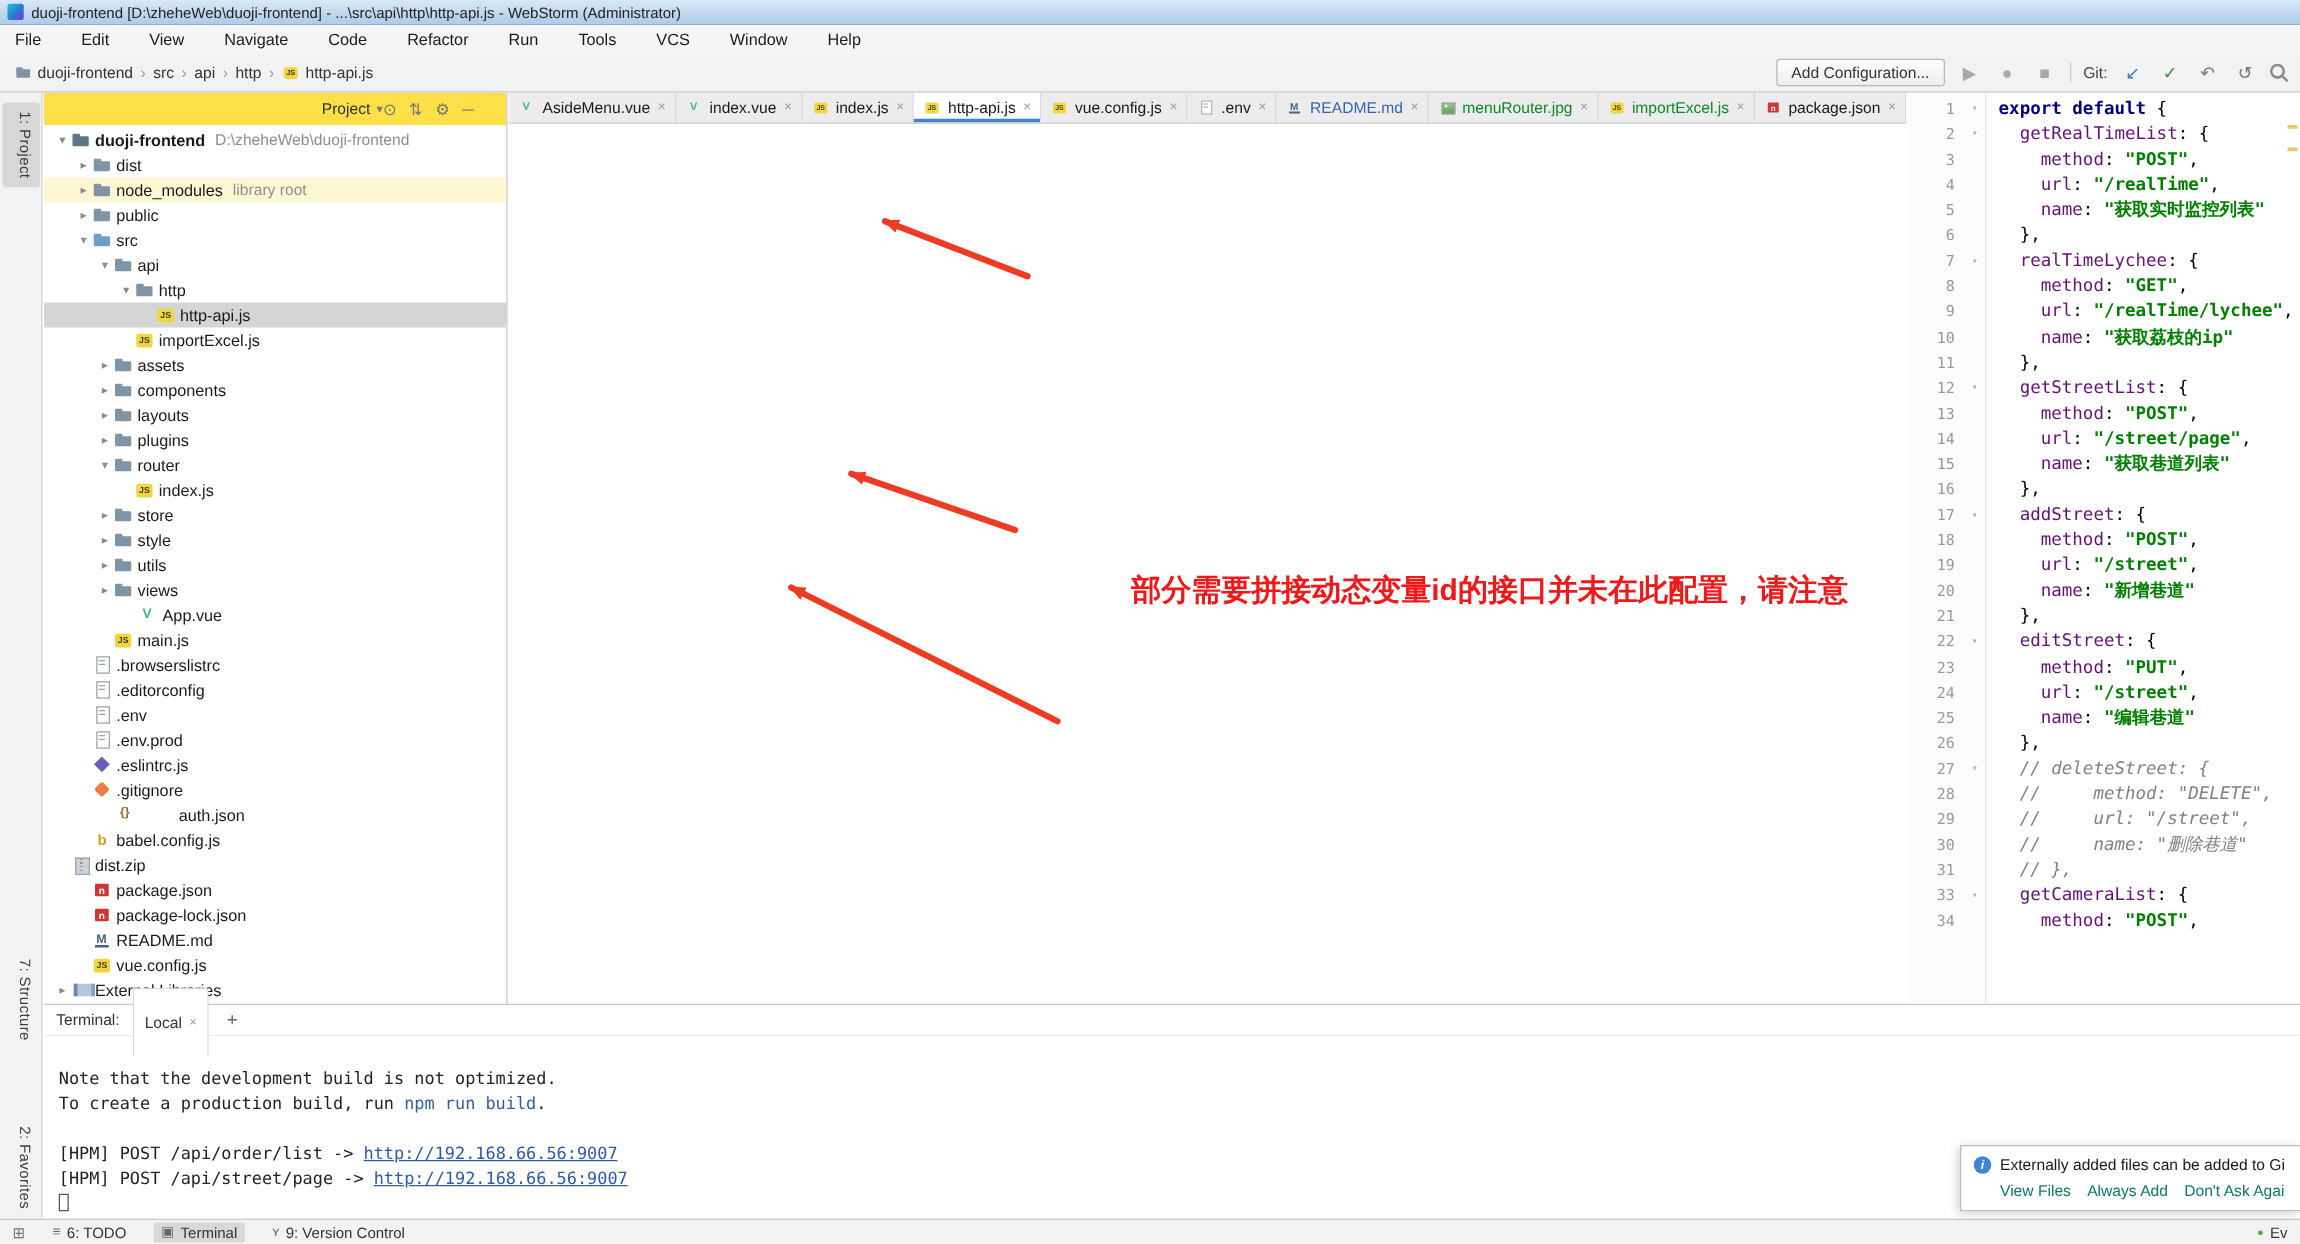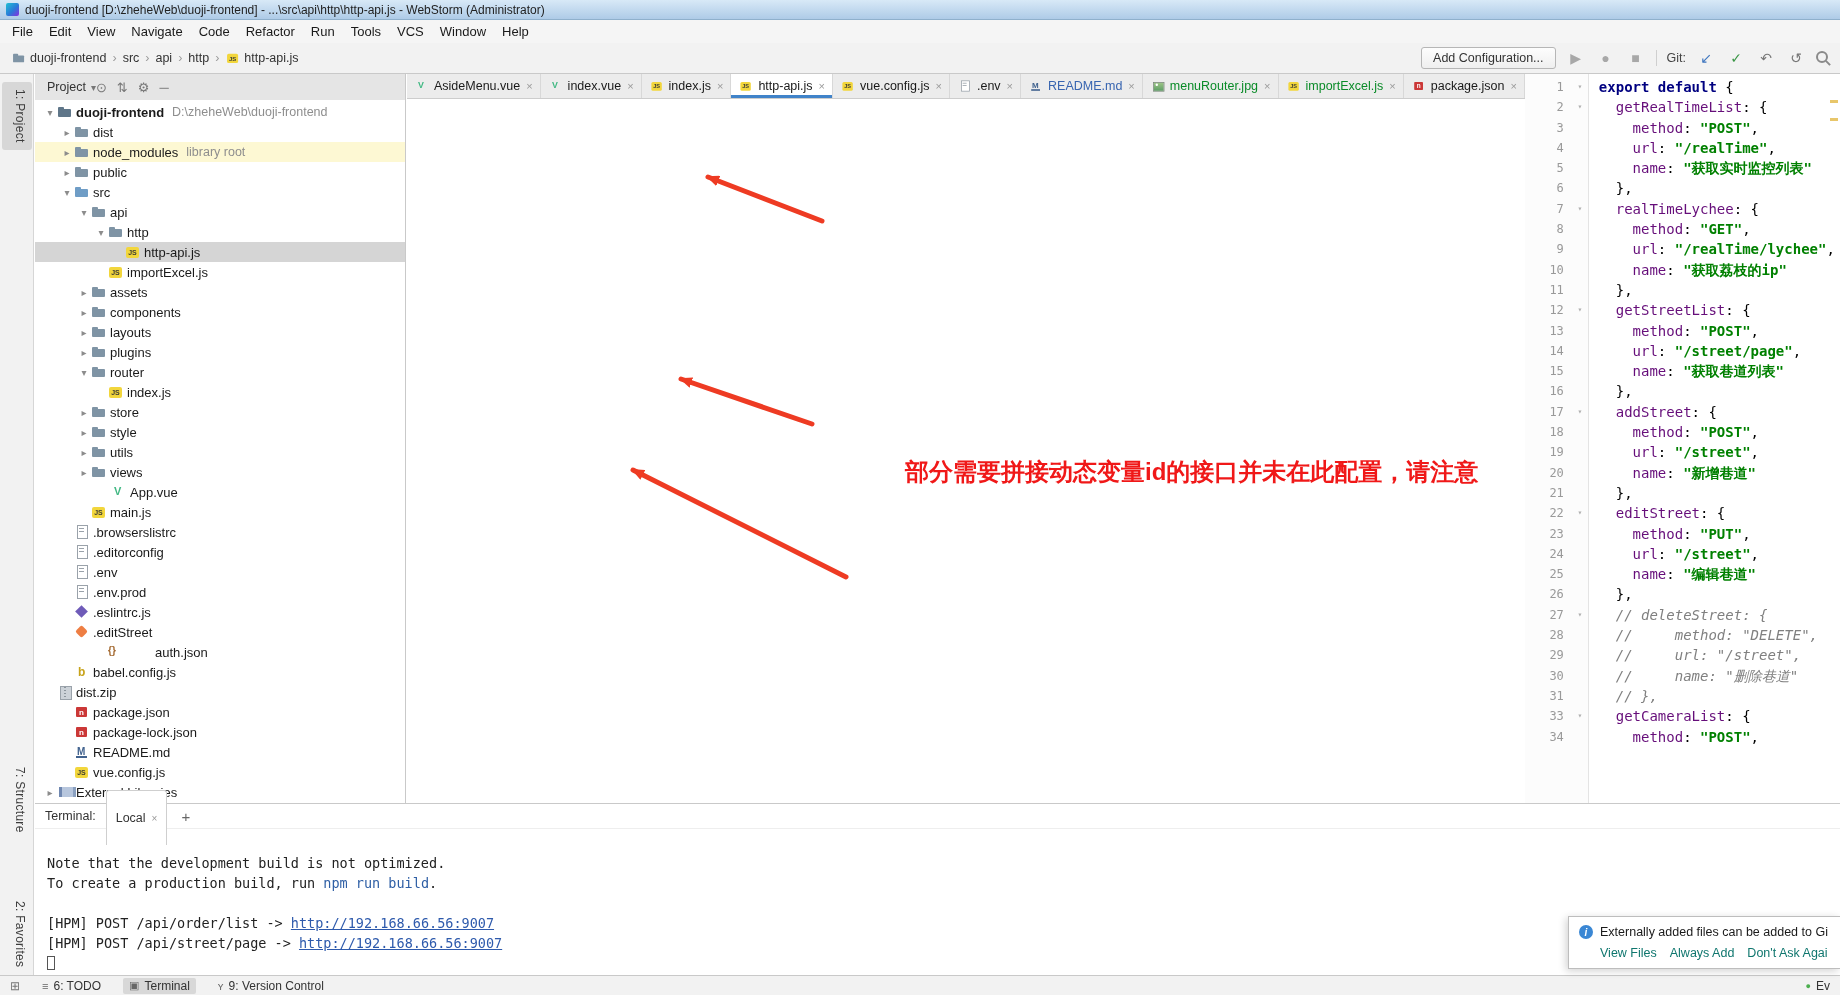--- a/index.html
+++ b/index.html
@@ -5,21 +5,21 @@
   *{box-sizing:border-box;margin:0;padding:0}
   html,body{width:1840px;height:995px}
   body{position:relative;overflow:hidden;background:#fff;font-family:"Liberation Sans",sans-serif;color:#1a1a1a}
 
   
   .titlebar{position:absolute;left:0;top:0;right:0;height:20px;background:linear-gradient(#d8e9f7,#aecbe7);border-bottom:1px solid #8fb0cc;display:flex;align-items:center;padding:0 6px;font-size:12px;color:#222;z-index:10}
   .ws-logo{width:13px;height:13px;border-radius:2px;background:linear-gradient(135deg,#20c1d4 0%,#2979d8 55%,#8a2ee0 100%);margin-right:6px;flex:none}
   .win-title{white-space:nowrap;overflow:hidden}
 
   
-  .menubar{position:absolute;top:20px;left:0;right:0;height:23px;background:#f5f5f5;display:flex;align-items:center;gap:2px;padding:0 5px;font-size:13px;z-index:10}
+  .menubar{position:absolute;top:20px;left:0;right:0;height:23px;background:#f5f5f5;display:flex;align-items:center;gap:18px;padding:0 5px;font-size:13px;z-index:10}
   .menu-item{padding:2px 7px;border-radius:2px}
 
   
   .navbar{position:absolute;top:43px;left:0;right:0;height:31px;background:#f2f2f2;border-bottom:1px solid #c9c9c9;display:flex;align-items:center;justify-content:space-between;padding:0 6px 0 8px;font-size:12.5px;z-index:10}
   .breadcrumbs{display:flex;align-items:center;gap:2px;color:#333}
   .crumb{display:flex;align-items:center;gap:3px;padding:2px 3px}
   .crumb .ic{margin-right:0;transform:scale(.85)}
   .crumb-sep{color:#999;padding:0 1px}
   .nav-right{display:flex;align-items:center;gap:10px}
   .add-config{border:1px solid #b6b6b6;background:linear-gradient(#fdfdfd,#efefef);border-radius:3px;padding:3px 11px;font-size:12.5px;color:#333}
@@ -35,21 +35,21 @@
   
   .stripe-left{position:absolute;left:0;top:74px;bottom:20px;width:34px;background:#f2f2f2;border-right:1px solid #d6d6d6;z-index:5}
   .stripe-btn{position:absolute;left:2px;width:30px;writing-mode:vertical-rl;font-size:12px;color:#3c3c3c;padding:7px 5px;border-radius:3px;text-align:center;letter-spacing:.3px;white-space:nowrap}
   .stripe-btn.active{background:#d7d7d7}
   .sb-project{top:8px}
   .sb-structure{top:686px}
   .sb-favorites{top:820px}
 
   
   .project-panel{position:absolute;left:35px;top:74px;width:371px;bottom:192px;background:#fff;border-right:1px solid #c9c9c9;z-index:4;display:flex;flex-direction:column;overflow:hidden}
-  .panel-header{height:26px;flex:none;display:flex;align-items:center;justify-content:flex-start;padding:0 12px;font-size:12.5px;color:#333;background:#e5e5e5}
+  .panel-header{height:26px;flex:none;display:flex;align-items:center;justify-content:flex-end;padding:0 26px;font-size:12.5px;color:#333;background:#fde047}
   .ph-title{display:flex;align-items:center;gap:5px}
   .ph-chev{color:#777;font-size:10px}
   .ph-icons{display:flex;align-items:center;gap:10px;color:#777;font-size:13px}
   .tree{flex:1;overflow:hidden;font-size:13px;padding-top:2px}
   .tree-row{display:flex;align-items:center;height:20px;white-space:nowrap}
   .tree-row.selected{background:#d5d5d5}
   .tree-row.highlight{background:#fdf8d3}
   .chev{width:14px;flex:none;color:#8c8c8c;font-size:10px;text-align:center}
   .tree-label{margin-left:3px}
   .tree-label.bold{font-weight:bold}
@@ -348,23 +348,23 @@
         <span class="tree-label">.env.prod</span>
       </div>
       <div class="tree-row" style="padding-left: 25px;">
         <span class="chev"></span>
         <span class="ic eslint"></span>
         <span class="tree-label">.eslintrc.js</span>
       </div>
       <div class="tree-row" style="padding-left: 25px;">
         <span class="chev"></span>
         <span class="ic git"></span>
-        <span class="tree-label">.editStreet</span>
-      </div>
-      <div class="tree-row" style="padding-left: 25px; gap: 31px;">
+        <span class="tree-label">.gitignore</span>
+      </div>
+      <div class="tree-row" style="padding-left: 13px; gap: 31px;">
         <span class="chev"></span>
         <span class="ic json"></span>
         <span class="tree-label">auth.json</span>
       </div>
       <div class="tree-row" style="padding-left: 25px;">
         <span class="chev"></span>
         <span class="ic babel"></span>
         <span class="tree-label">babel.config.js</span>
       </div>
       <div class="tree-row" style="padding-left: 8px;">

